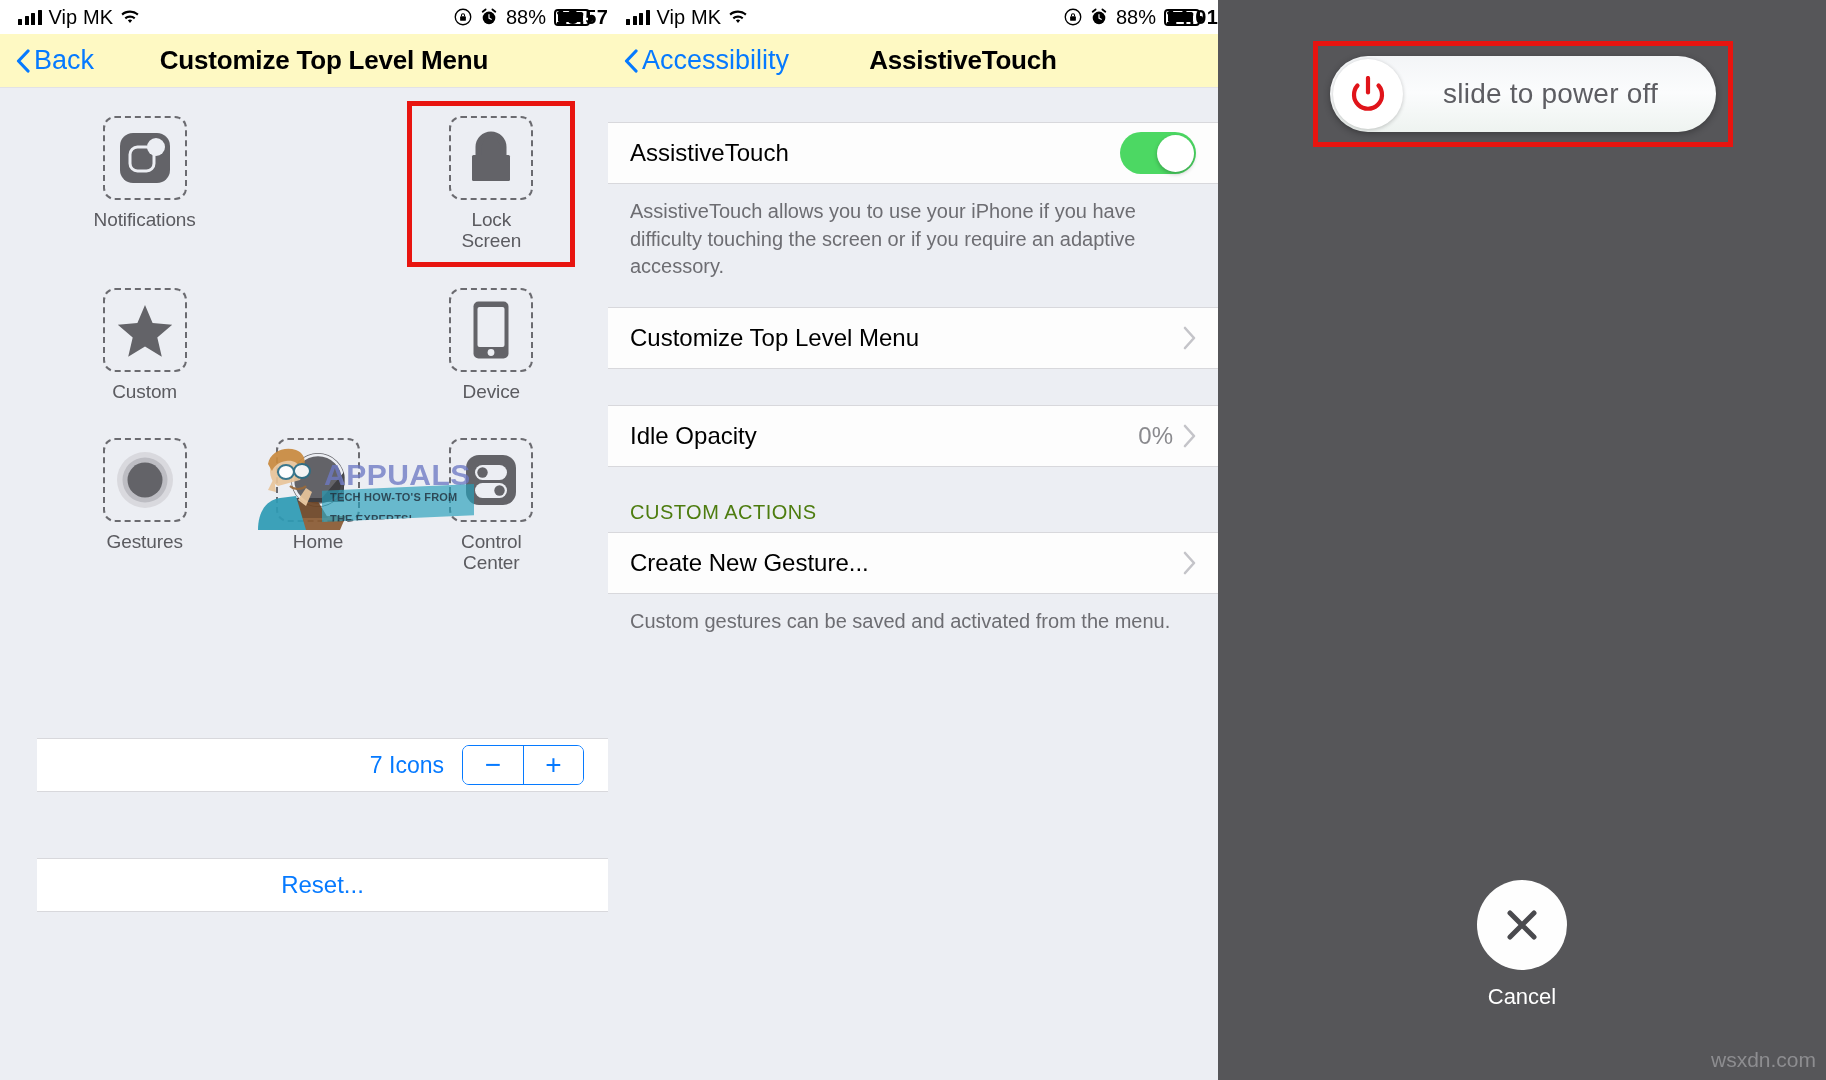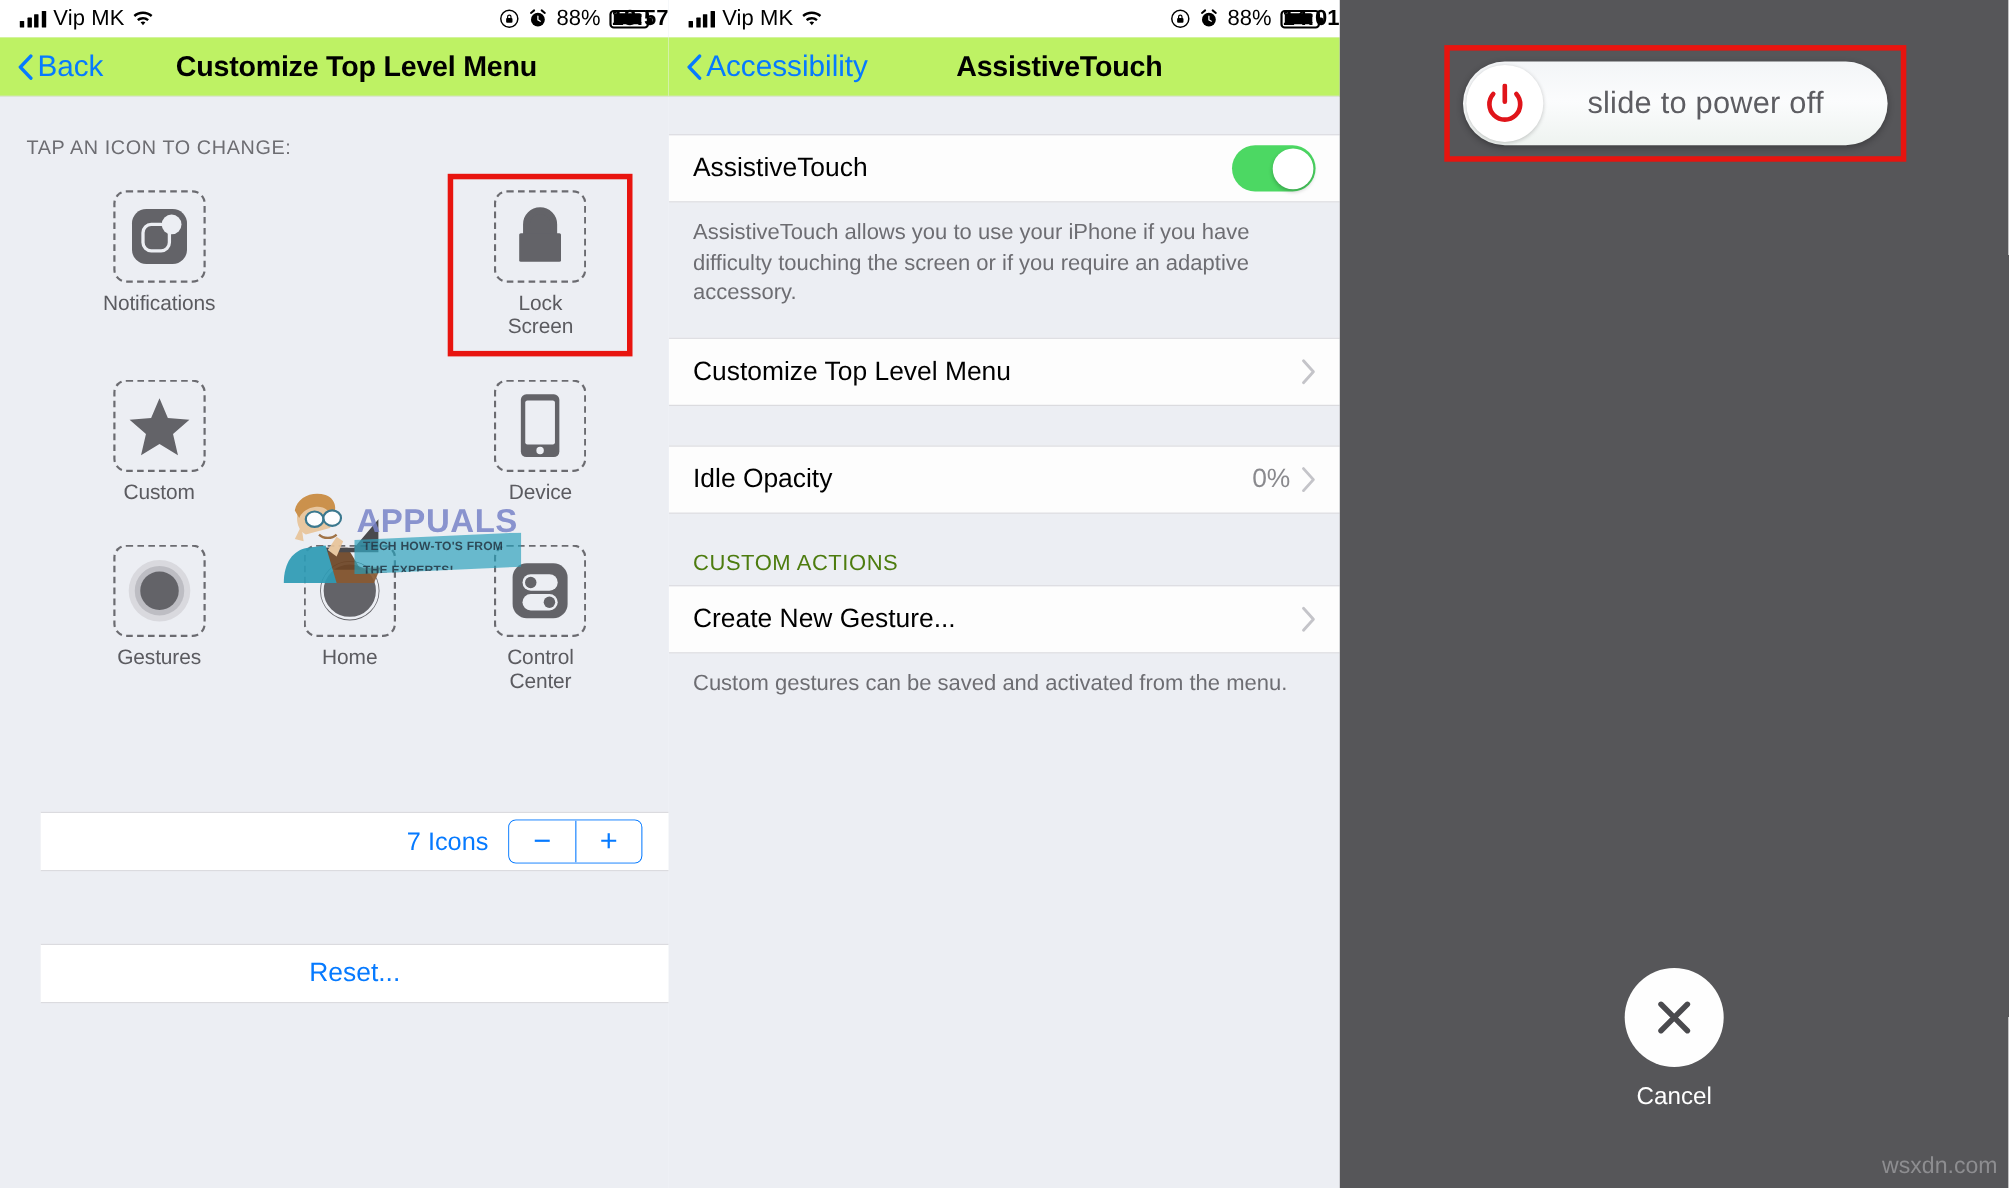--- a/index.html
+++ b/index.html
@@ -46,21 +46,21 @@
     position: relative; padding: 1.5px;
   }
   .batt::after {
     content: ""; position: absolute; right: -5px; top: 5px;
     width: 3px; height: 6px; background: #000; border-radius: 0 2px 2px 0;
   }
   .batt span { display: block; height: 100%; background: #000; border-radius: 1.5px; }
 
   
   .navbar {
-    height: 54px; background: #bef264; display: flex; align-items: center;
+    height: 54px; background: #fef9c3; display: flex; align-items: center;
     position: relative; border-bottom: 1px solid #e2e2e6;
   }
   .nav-back {
     display: flex; align-items: center; gap: 4px;
     color: #067aff; font-size: 27px; padding-left: 16px; z-index: 2;
   }
   .chev-l { width: 14px; height: 24px; }
   .nav-title {
     position: absolute; left: 0; right: 0; text-align: center;
     font-size: 26px; font-weight: 700; color: #000; letter-spacing: -.2px;
@@ -229,21 +229,20 @@
     <div class="navbar">
       <div class="nav-back">
         <svg class="chev-l" viewBox="0 0 14 24">
             <path d="M12 2L2.5 12 12 22" fill="none" stroke="#067aff" stroke-width="3.2" stroke-linecap="round" stroke-linejoin="round"></path>
           </svg>
         <span>Back</span>
       </div>
       <div class="nav-title">Customize Top Level Menu</div>
     </div>
 
-    <div class="sect-hdr">TAP AN ICON TO CHANGE:</div>
 
     <div class="icon-grid">
 
       <div class="icon-cell">
         <div class="icon-box">
           <svg width="56" height="56" viewBox="0 0 56 56">
             <rect x="3" y="3" width="50" height="50" rx="13" class="gl"></rect>
             <rect x="13" y="17" width="24" height="24" rx="7.5" fill="none" stroke="#eceef3" stroke-width="3"></rect>
             <circle cx="39" cy="17" r="9" fill="#eceef3"></circle>
           </svg>

